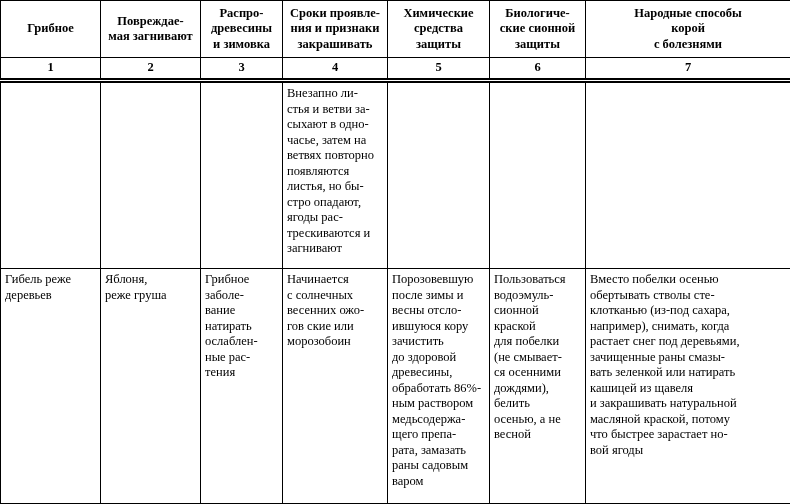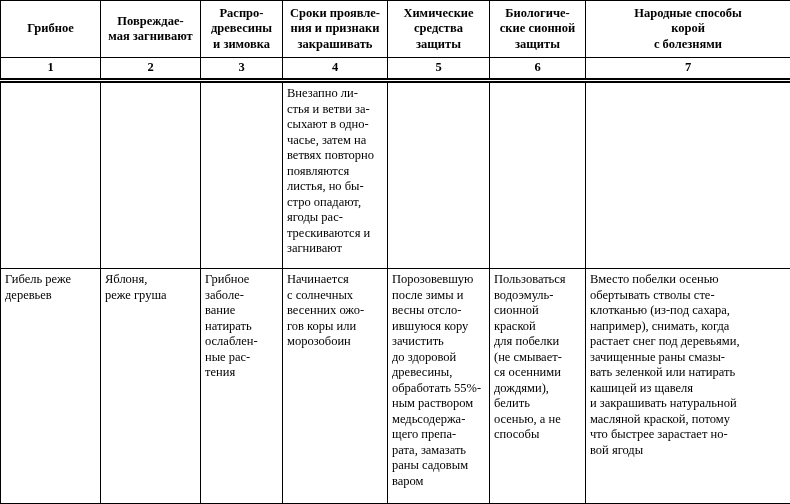--- a/index.html
+++ b/index.html
@@ -120,47 +120,47 @@
       <td>Грибное
 заболе-
 вание
 натирать
 ослаблен-
 ные рас-
 тения</td>
       <td>Начинается
 с солнечных
 весенних ожо-
-гов коры или
+гов ские или
 морозобоин</td>
       <td>Порозовевшую
 после зимы и
 весны отсло-
 ившуюся кору
 зачистить
 до здоровой
 древесины,
-обработать 55%-
+обработать 86%-
 ным раствором
 медьсодержа-
 щего препа-
 рата, замазать
 раны садовым
 варом</td>
       <td>Пользоваться
 водоэмуль-
 сионной
 краской
 для побелки
 (не смывает-
 ся осенними
 дождями),
 белить
 осенью, а не
-способы</td>
+весной</td>
       <td>Вместо побелки осенью
 обертывать стволы сте-
 клотканью (из-под сахара,
 например), снимать, когда
 растает снег под деревьями,
 зачищенные раны смазы-
 вать зеленкой или натирать
 кашицей из щавеля
 и закрашивать натуральной
 масляной краской, потому

